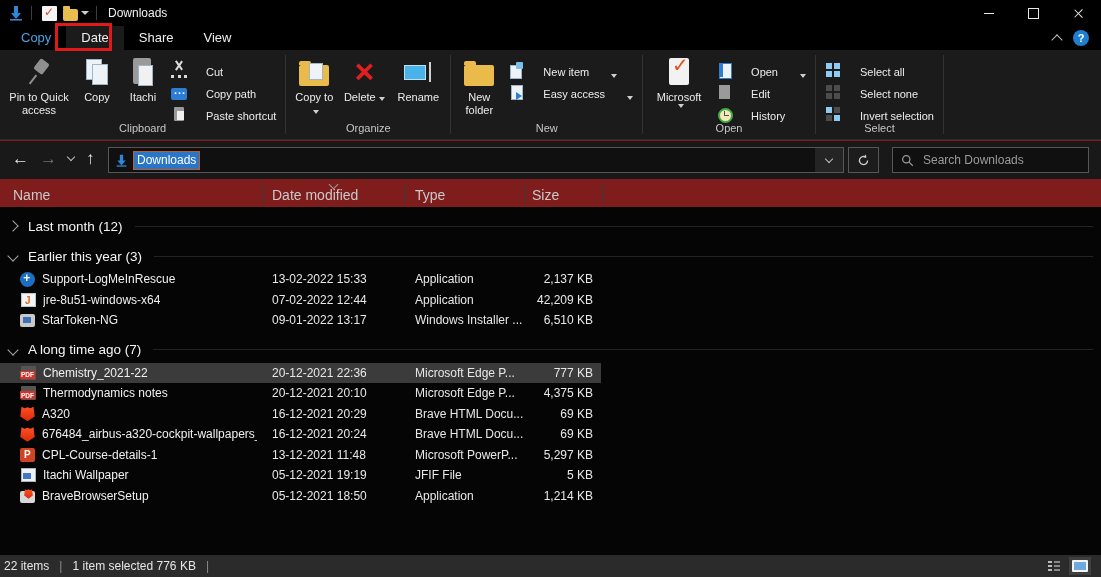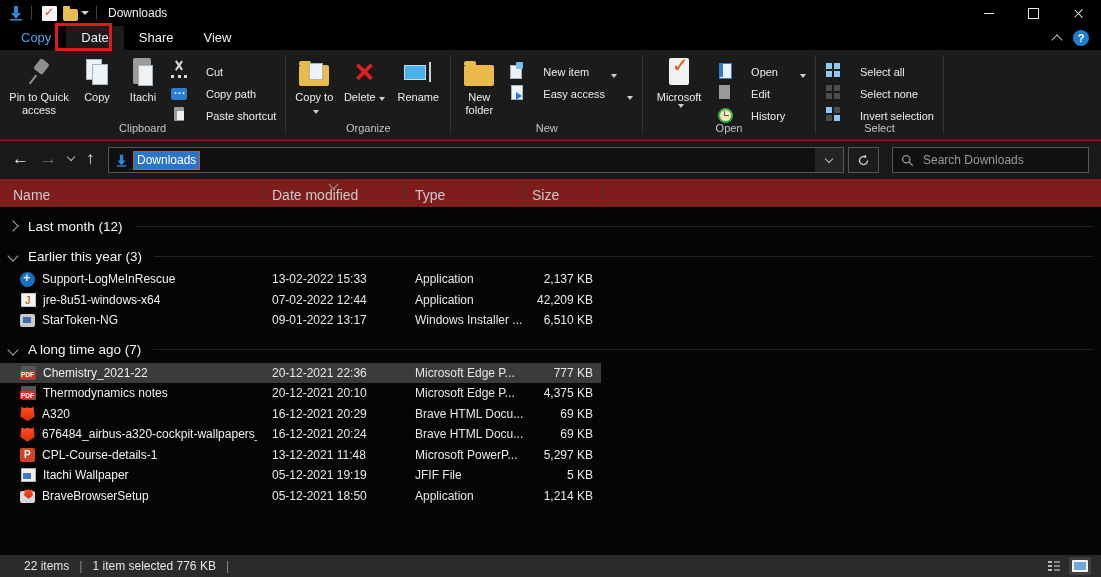--- a/index.html
+++ b/index.html
@@ -156,21 +156,21 @@
   .fic[data-icon="ppt"]{background:#d04423;border-radius:2px;width:14px;height:14px;}
   .fic[data-icon="ppt"]::after{content:"P";position:absolute;left:4px;top:1px;color:#fff;font-size:10px;font-weight:bold;}
   .fic[data-icon="image"]{background:#f0f0f0;border:1px solid #aab6bf;width:12px;height:14px;margin-left:1px;box-sizing:border-box;}
   .fic[data-icon="image"]::after{content:"";position:absolute;left:1px;top:4px;width:8px;height:6px;background:#3f76c9;}
   .fic[data-icon="setup"]{background:#d8d8d8;border-radius:2px;width:14px;height:12px;margin-top:2px;}
   .fic[data-icon="setup"]::after{content:"";position:absolute;left:4px;top:-2px;width:9px;height:10px;
         background:linear-gradient(180deg,#ff5226,#d92b07);clip-path:polygon(50% 100%,2% 68%,10% 4%,30% 14%,50% 6%,70% 14%,90% 4%,98% 68%);}
 
   
   .statusbar{position:absolute;left:0;right:0;bottom:0;height:22px;background:#2b2b2b;display:flex;align-items:center;font-size:12px;color:#e6e6e6;}
-  .sb-count{margin-left:24px;}
+  .sb-count{margin-left:4px;}
   .sb-sep{color:#8a8a8a;margin:0 10px;}
   .sb-right{margin-left:auto;display:flex;align-items:center;gap:4px;padding-right:10px;}
   .view-btn{width:22px;height:18px;display:flex;align-items:center;justify-content:center;}
   .view-btn.active{background:#3f3f3f;}
   .v-details{width:12px;height:12px;background:
       linear-gradient(#bbb,#bbb) 0 1px/4px 2px no-repeat,
       linear-gradient(#bbb,#bbb) 0 5px/4px 2px no-repeat,
       linear-gradient(#bbb,#bbb) 0 9px/4px 2px no-repeat,
       linear-gradient(#888,#888) 6px 1px/6px 2px no-repeat,
       linear-gradient(#888,#888) 6px 5px/6px 2px no-repeat,

